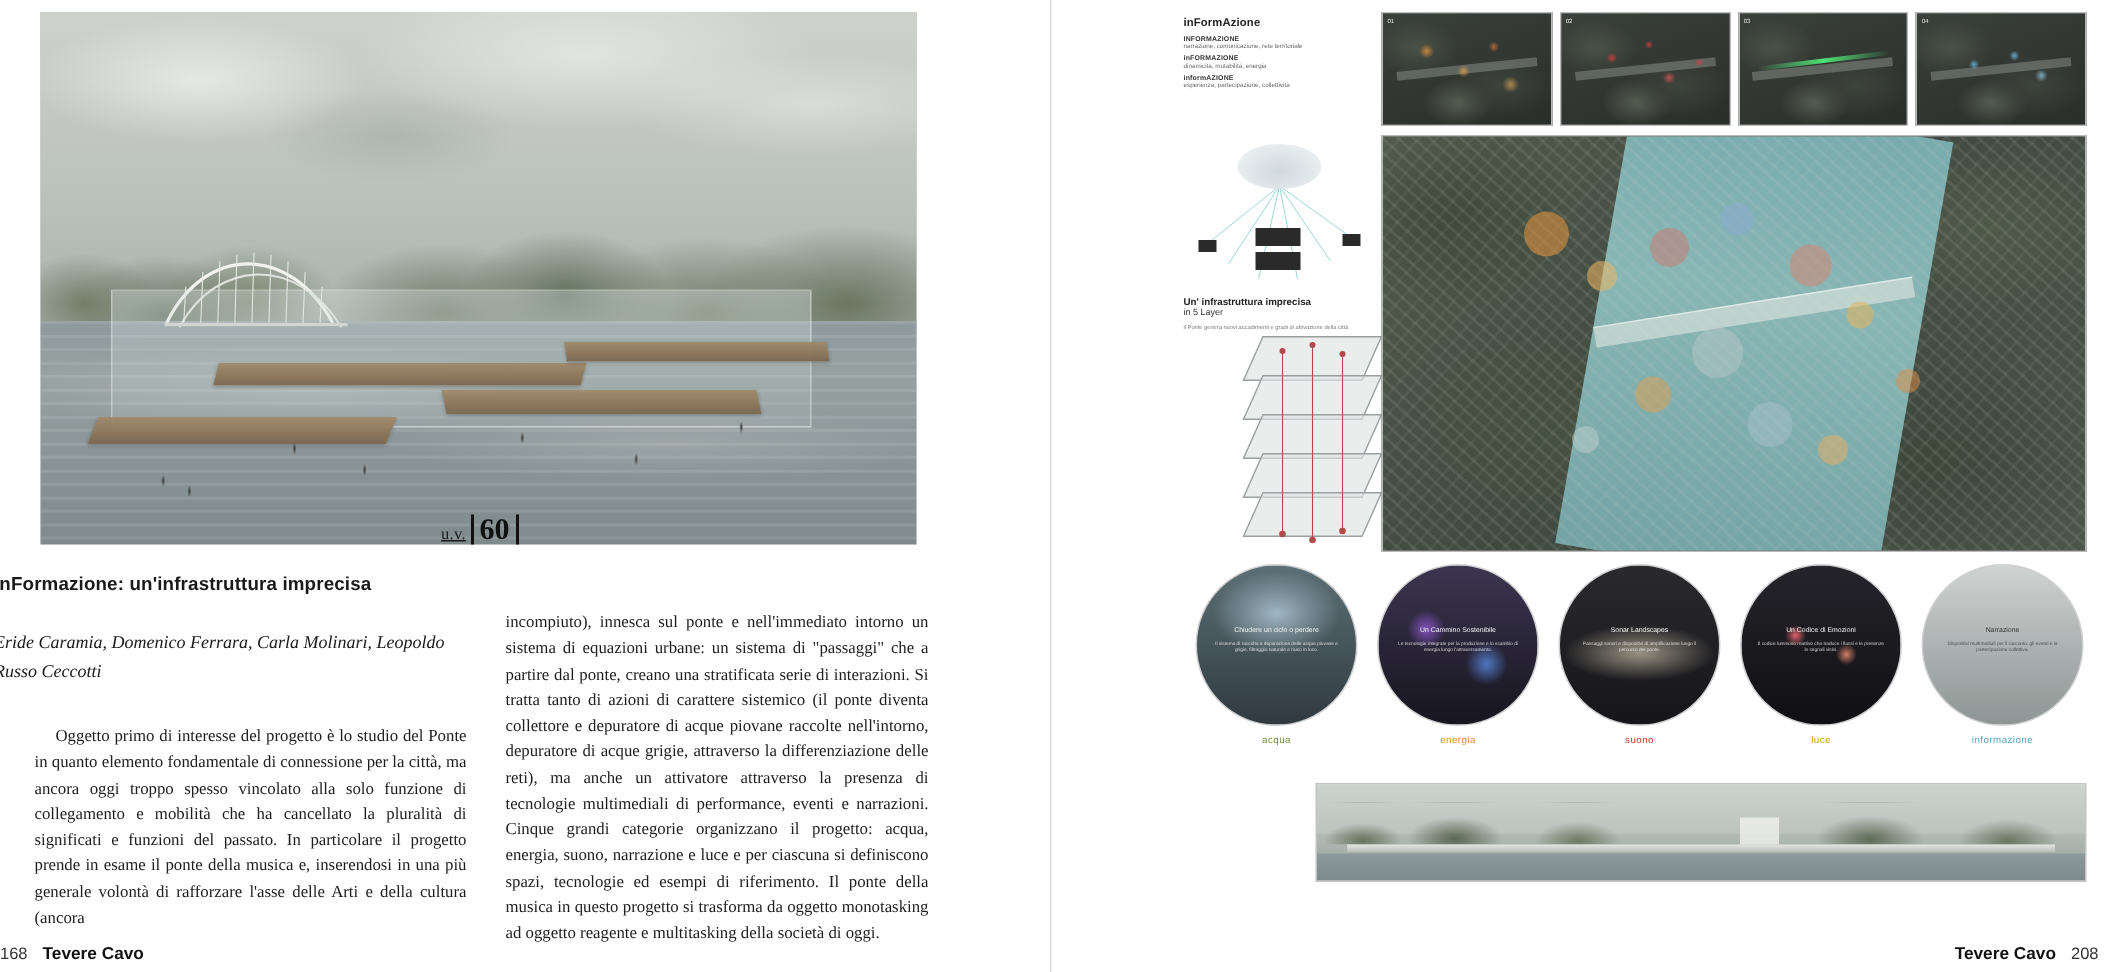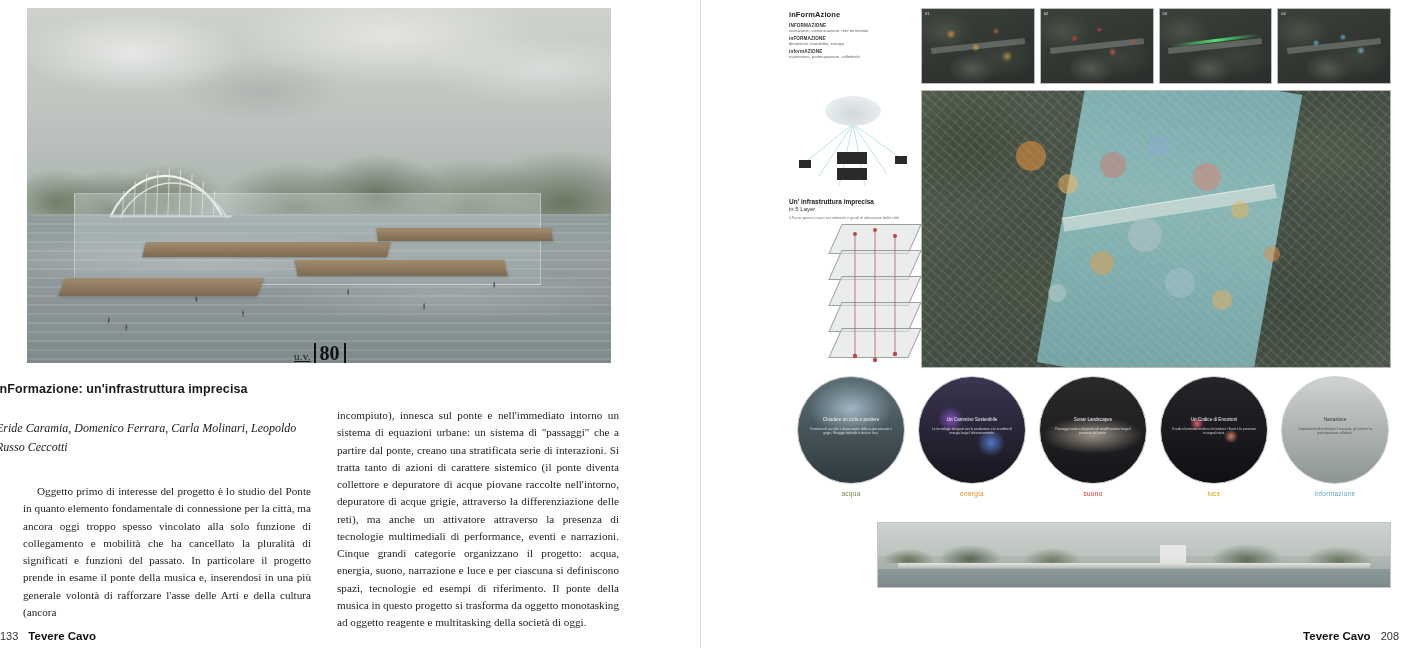--- a/index.html
+++ b/index.html
@@ -431,33 +431,33 @@
       <div class="glass-plane"></div>
       <div class="deck d1"></div>
       <div class="deck d2"></div>
       <div class="deck d3"></div>
       <div class="deck d4"></div>
       <div class="fig-people"></div>
     </div>
 
     <div class="uv-badge">
       <span class="uv-label">u.v.</span>
-      <span class="uv-number">80</span>
+      <span class="uv-number">60</span>
     </div>
 
     <div class="article-title">inFormazione: un'infrastruttura imprecisa</div>
 
     <div class="article-authors">Eride Caramia, Domenico Ferrara, Carla Molinari, Leopoldo Russo Ceccotti</div>
 
     <div class="col col-1">Oggetto primo di interesse del progetto è lo studio del Ponte in quanto elemento fondamentale di connessione per la città, ma ancora oggi troppo spesso vincolato alla solo funzione di collegamento e mobilità che ha cancellato la pluralità di significati e funzioni del passato. In particolare il progetto prende in esame il ponte della musica e, inserendosi in una più generale volontà di rafforzare l'asse delle Arti e della cultura (ancora</div>
 
     <div class="col col-2">incompiuto), innesca sul ponte e nell'immediato intorno un sistema di equazioni urbane: un sistema di "passaggi" che a partire dal ponte, creano una stratificata serie di interazioni. Si tratta tanto di azioni di carattere sistemico (il ponte diventa collettore e depuratore di acque piovane raccolte nell'intorno, depuratore di acque grigie, attraverso la differenziazione delle reti), ma anche un attivatore attraverso la presenza di tecnologie multimediali di performance, eventi e narrazioni. Cinque grandi categorie organizzano il progetto: acqua, energia, suono, narrazione e luce e per ciascuna si definiscono spazi, tecnologie ed esempi di riferimento. Il ponte della musica in questo progetto si trasforma da oggetto monotasking ad oggetto reagente e multitasking della società di oggi.</div>
 
     <div class="footer-left">
-      <span class="folio">133</span>
+      <span class="folio">168</span>
       <span class="book-title">Tevere Cavo</span>
     </div>
   </div>
 
   <div class="page-right">
     <div class="board">
 
       <div class="board-head">
         <div class="bh-title">inFormAzione</div>
         <div class="bh-lines">

